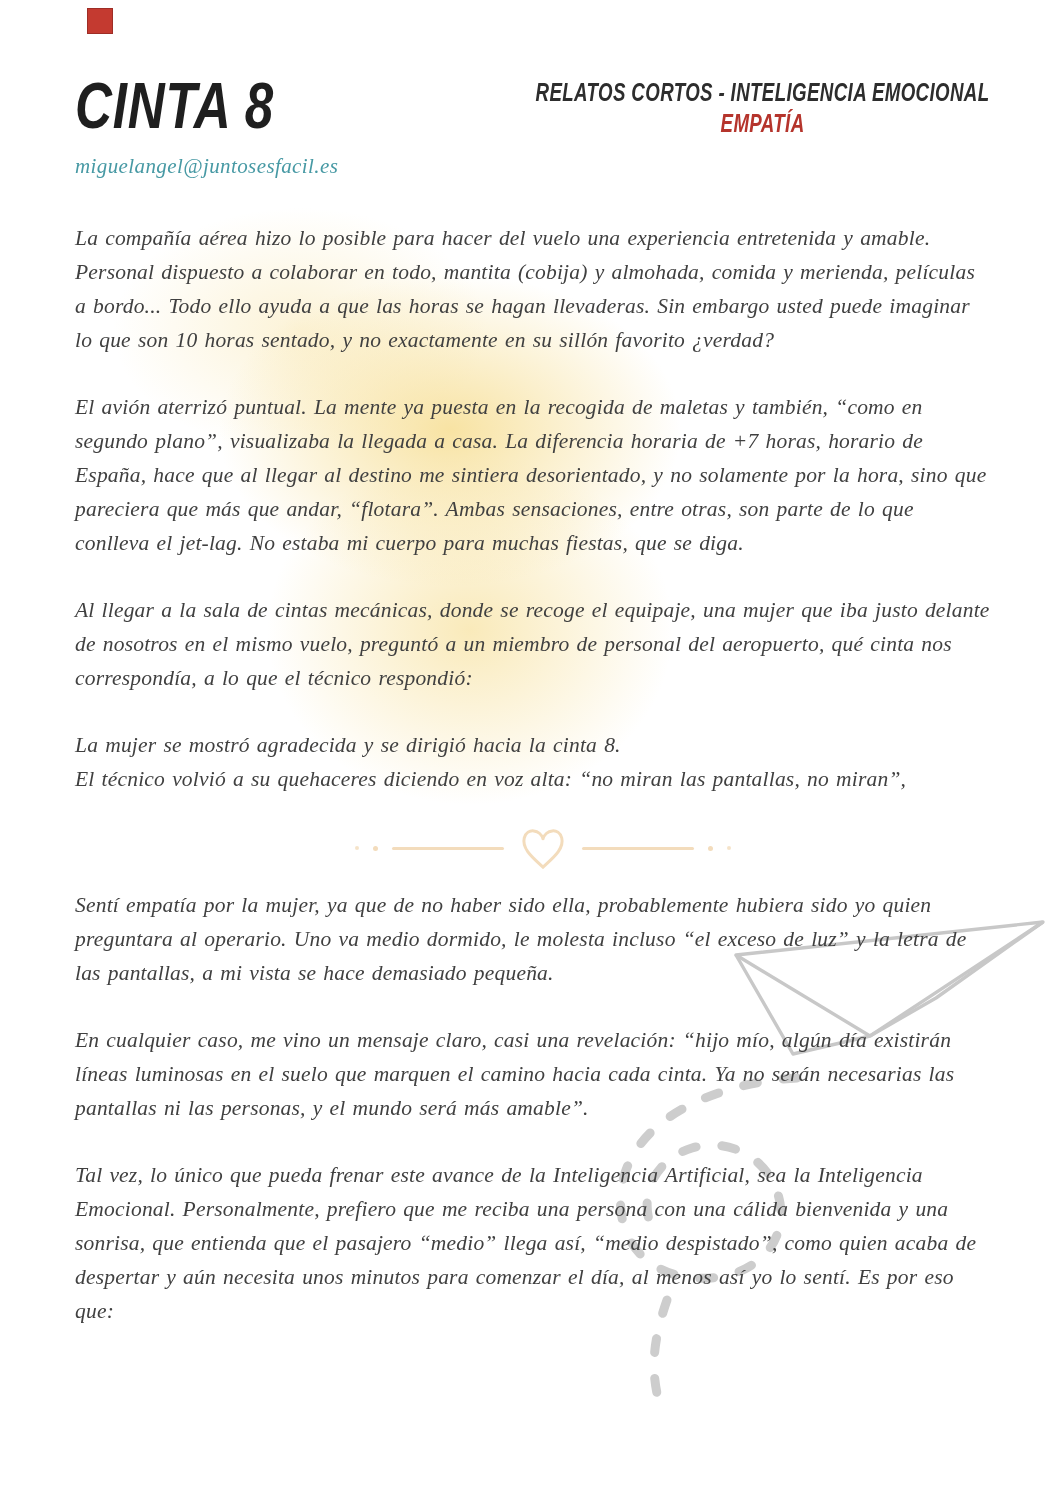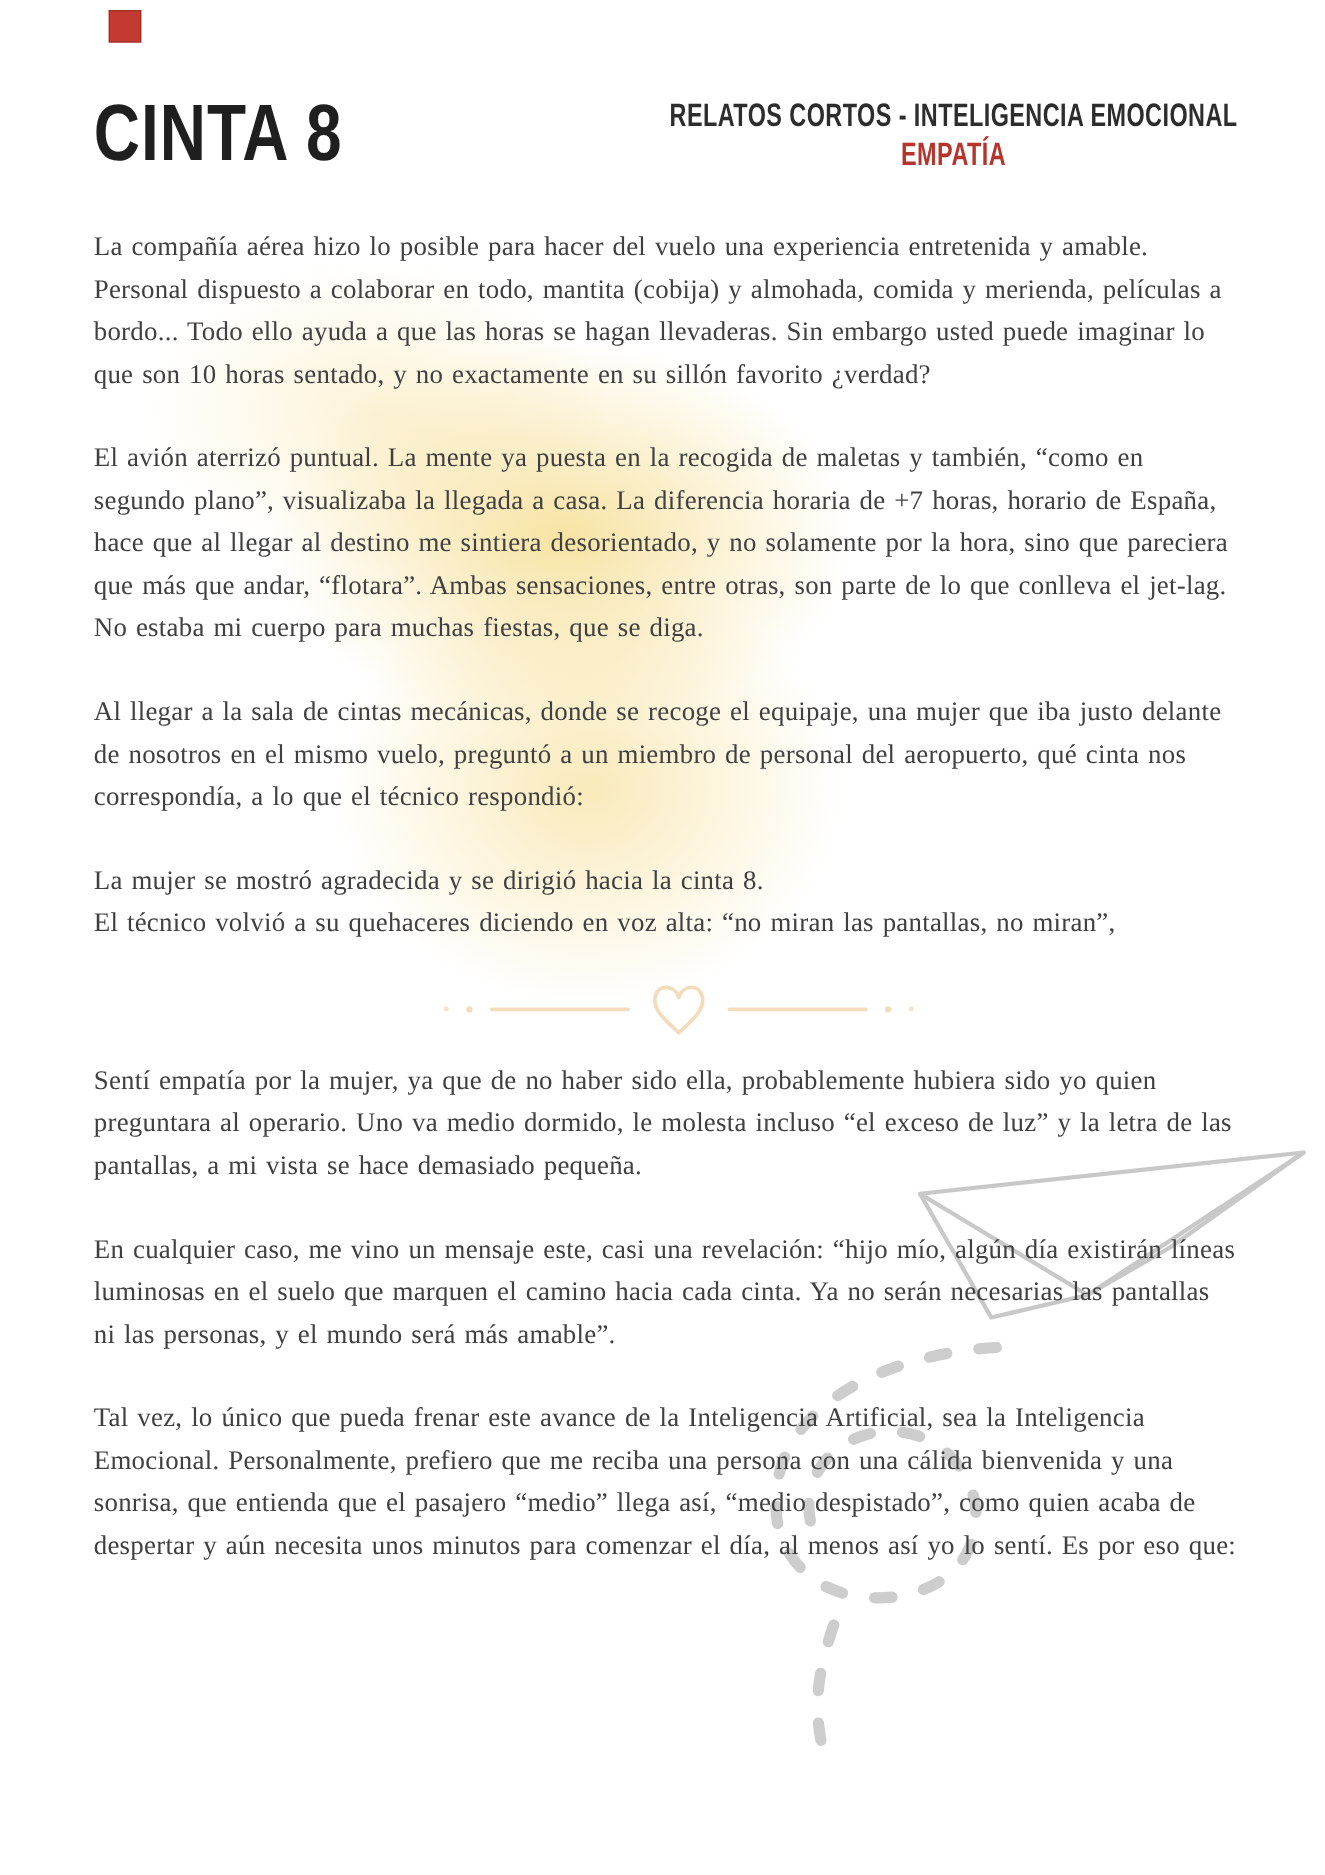--- a/index.html
+++ b/index.html
@@ -10,20 +10,21 @@
     position: relative;
     width: 1060px;
     height: 1500px;
     margin: 0 auto;
     overflow: hidden;
     background-color: #ffffff;
     background-image:
       radial-gradient(ellipse 340px 230px at 450px 430px, rgba(246,220,140,0.80) 0%, rgba(246,220,140,0.0) 68%),
       radial-gradient(ellipse 290px 250px at 470px 630px, rgba(246,220,140,0.60) 0%, rgba(246,220,140,0.0) 70%),
       radial-gradient(ellipse 260px 170px at 300px 330px, rgba(246,220,140,0.35) 0%, rgba(246,220,140,0.0) 72%);
+    font-style: italic;
   }
 
   .red-marker {
     position: absolute;
     left: 87px; top: 8px;
     width: 26px; height: 26px;
     background: #c43a30;
     border: 1px solid #9e2d26;
   }
 
@@ -137,20 +138,21 @@
   <div class="red-marker"></div>
 
   <div class="header-row">
     <div class="title">CINTA 8</div>
     <div class="header-right">
       <div class="series-line">RELATOS CORTOS - INTELIGENCIA EMOCIONAL</div>
       <div class="topic-line">EMPATÍA</div>
     </div>
   </div>
 
+  <div class="email">miguelangel@juntosesfacil.es</div>
 
   <div class="body-text">
     <p>La compañía aérea hizo lo posible para hacer del vuelo una experiencia entretenida y amable. Personal dispuesto a colaborar en todo, mantita (cobija) y almohada, comida y merienda, películas a bordo... Todo ello ayuda a que las horas se hagan llevaderas. Sin embargo usted puede imaginar lo que son 10 horas sentado, y no exactamente en su sillón favorito ¿verdad?</p>
     <p>El avión aterrizó puntual. La mente ya puesta en la recogida de maletas y también, “como en segundo plano”, visualizaba la llegada a casa. La diferencia horaria de +7 horas, horario de España, hace que al llegar al destino me sintiera desorientado, y no solamente por la hora, sino que pareciera que más que andar, “flotara”. Ambas sensaciones, entre otras, son parte de lo que conlleva el jet-lag. No estaba mi cuerpo para muchas fiestas, que se diga.</p>
     <p>Al llegar a la sala de cintas mecánicas, donde se recoge el equipaje, una mujer que iba justo delante de nosotros en el mismo vuelo, preguntó a un miembro de personal del aeropuerto, qué cinta nos correspondía, a lo que el técnico respondió:</p>
 
     <div class="dialogue">
       <div>La mujer se mostró agradecida y se dirigió hacia la cinta 8.</div>
       <div>El técnico volvió a su quehaceres diciendo en voz alta: “no miran las pantallas, no miran”,</div>
     </div>
@@ -161,21 +163,21 @@
       <span class="line"></span>
       <svg width="50" height="46" viewBox="0 0 60 54">
         <path d="M30,16 C27,5 11,2 7.5,15 C4,29 21,41 30,50 C39,41 56,29 52.5,15 C49,2 33,5 30,16" fill="none" stroke="#f3dcbc" stroke-width="3.6" stroke-linecap="round"></path>
       </svg>
       <span class="line"></span>
       <span class="dot"></span>
       <span class="dot small"></span>
     </div>
 
     <p>Sentí empatía por la mujer, ya que de no haber sido ella, probablemente hubiera sido yo quien preguntara al operario. Uno va medio dormido, le molesta incluso “el exceso de luz” y la letra de las pantallas, a mi vista se hace demasiado pequeña.</p>
-    <p>En cualquier caso, me vino un mensaje este, casi una revelación: “hijo mío, algún día existirán líneas luminosas en el suelo que marquen el camino hacia cada cinta. Ya no serán necesarias las pantallas ni las personas, y el mundo será más amable”.</p>
+    <p>En cualquier caso, me vino un mensaje claro, casi una revelación: “hijo mío, algún día existirán líneas luminosas en el suelo que marquen el camino hacia cada cinta. Ya no serán necesarias las pantallas ni las personas, y el mundo será más amable”.</p>
     <p>Tal vez, lo único que pueda frenar este avance de la Inteligencia Artificial, sea la Inteligencia Emocional. Personalmente, prefiero que me reciba una persona con una cálida bienvenida y una sonrisa, que entienda que el pasajero “medio” llega así, “medio despistado”, como quien acaba de despertar y aún necesita unos minutos para comenzar el día, al menos así yo lo sentí. Es por eso que:</p>
 
   </div>
 
   <svg class="plane-svg" width="335" height="155" viewBox="0 0 335 155">
     <path d="M18,43 L325,10 L152,124 Z" fill="none" stroke="#c8c8c8" stroke-width="3.4" stroke-linejoin="round"></path>
     <path d="M18,43 L75,142 L152,124" fill="none" stroke="#c8c8c8" stroke-width="3.4" stroke-linejoin="round"></path>
     <path d="M152,124 L218,86 L325,10" fill="none" stroke="#c8c8c8" stroke-width="3.4" stroke-linejoin="round"></path>
   </svg>
 

